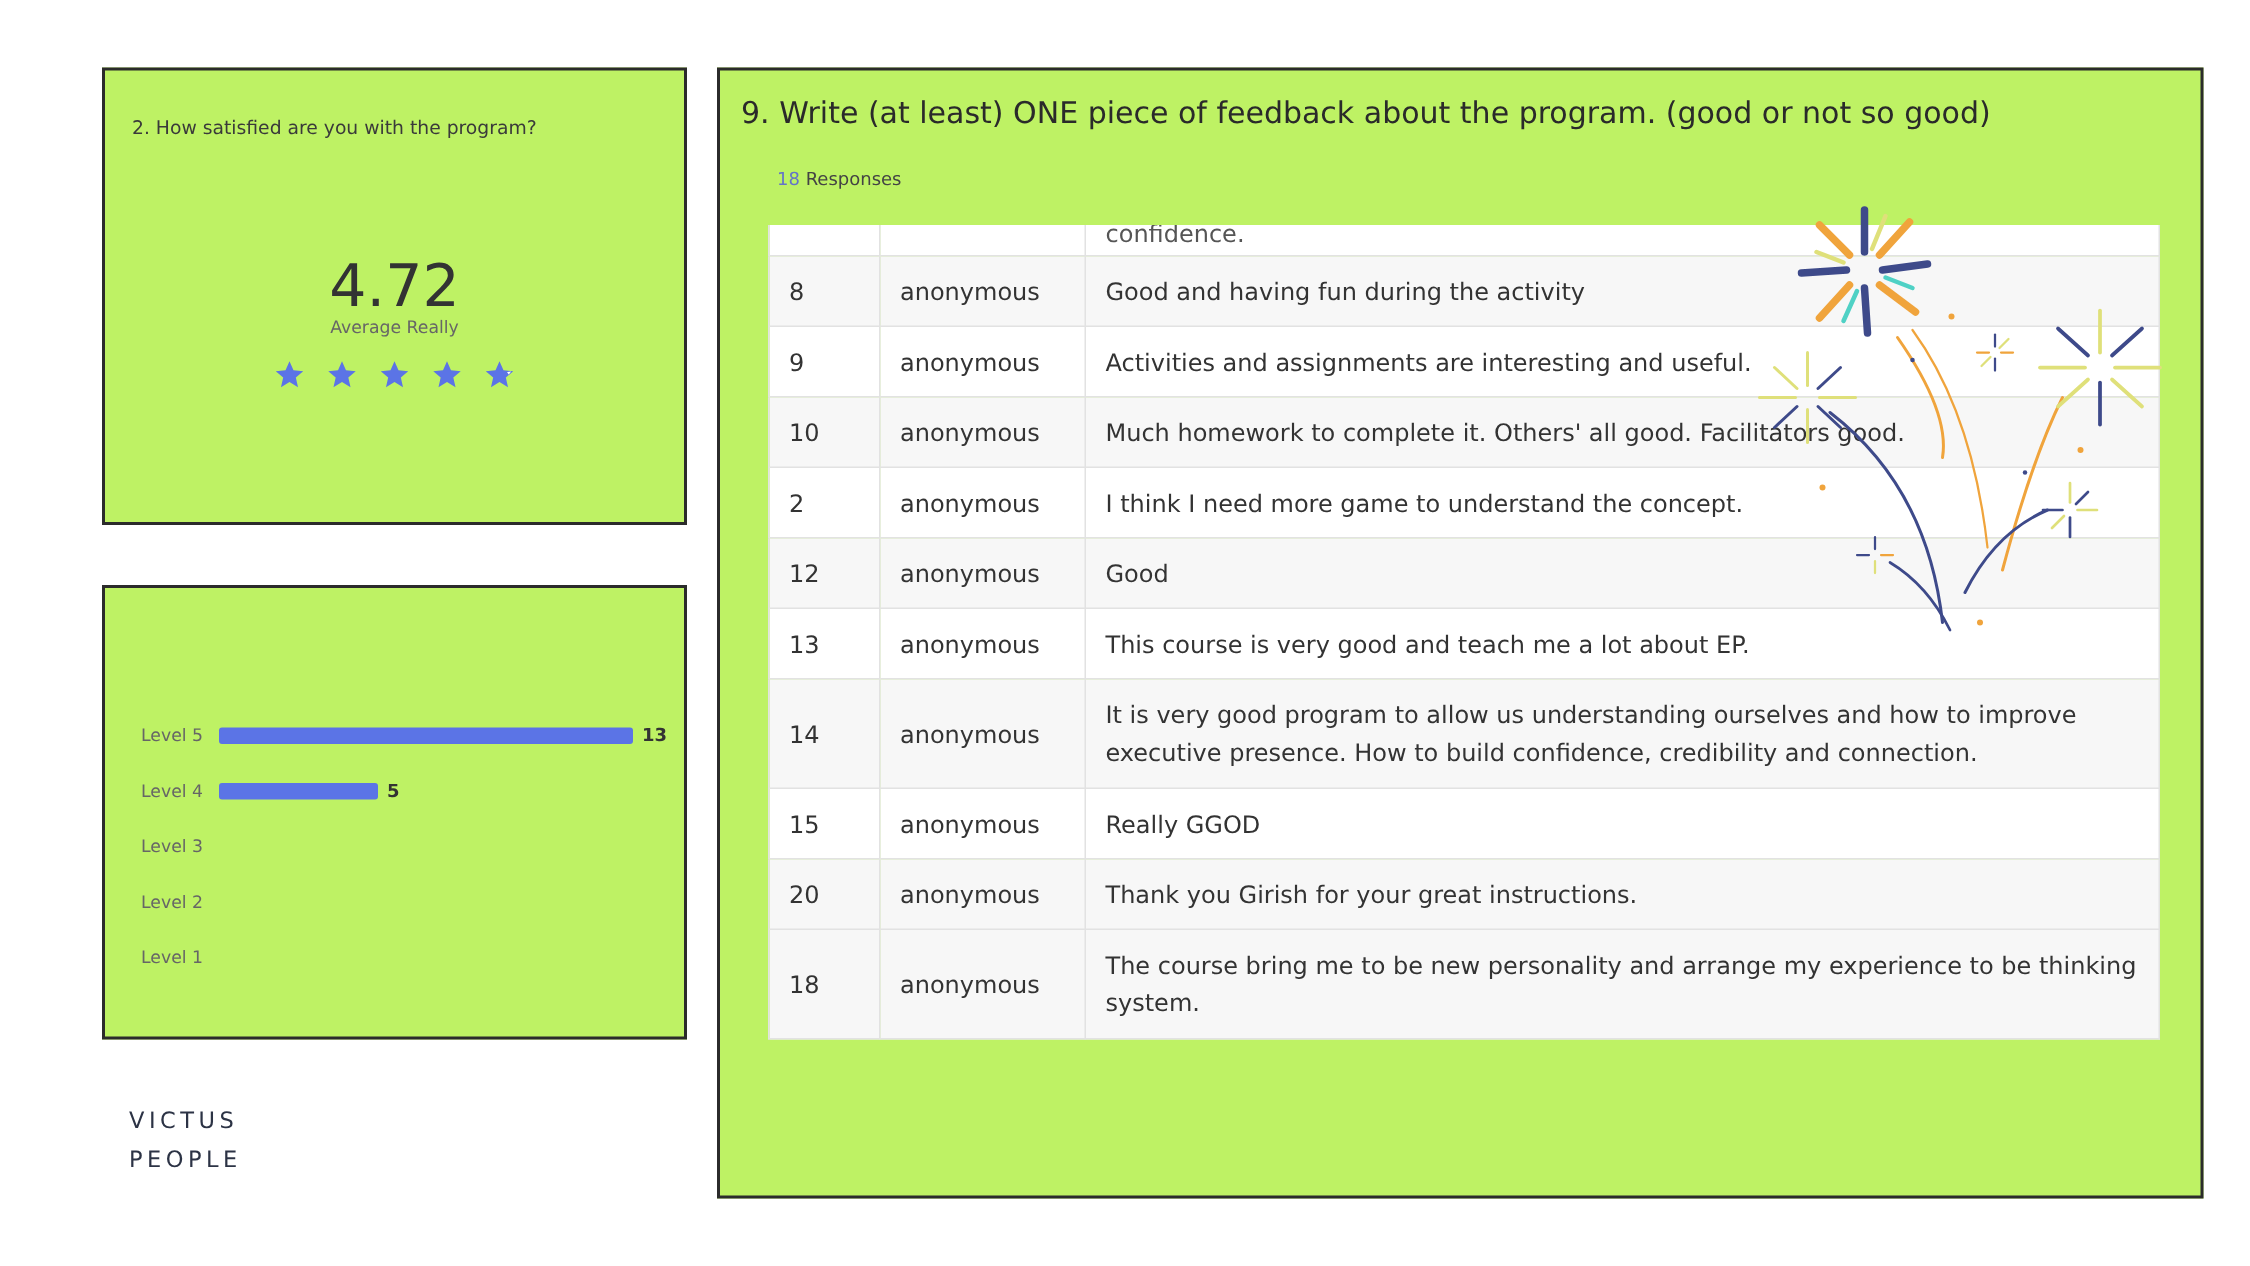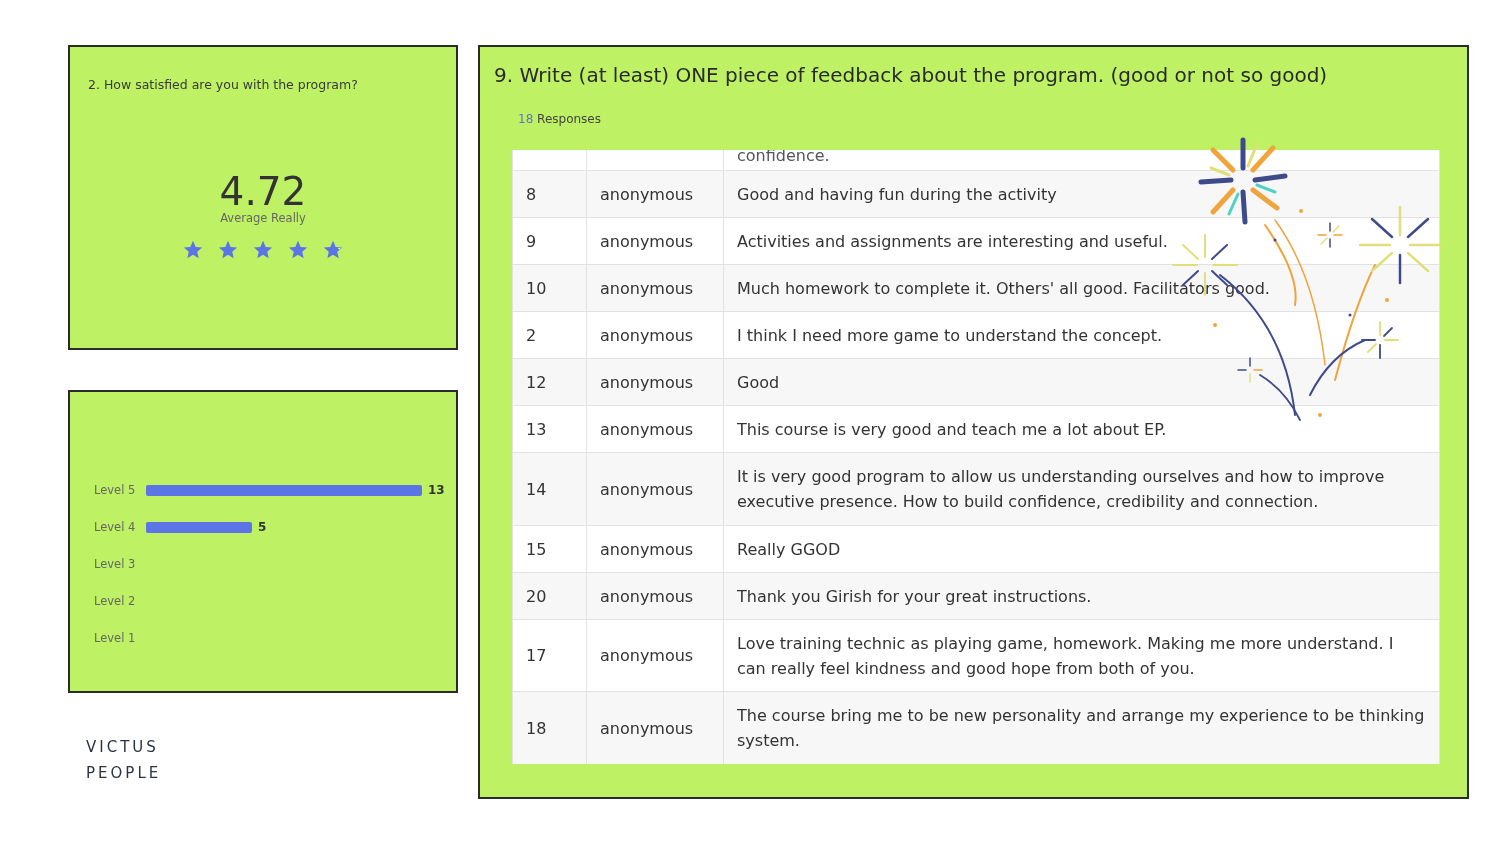--- a/index.html
+++ b/index.html
@@ -146,25 +146,20 @@
       </tr>
       <tr class="even" style="height:47px">
         <td class="c-id">15</td>
         <td class="c-name">anonymous</td>
         <td>Really GGOD</td>
       </tr>
       <tr class="odd" style="height:47px">
         <td class="c-id">20</td>
         <td class="c-name">anonymous</td>
         <td>Thank you Girish for your great instructions.</td>
-      </tr>
-      <tr class="even" style="height:72px">
-        <td class="c-id">17</td>
-        <td class="c-name">anonymous</td>
-        <td>Love training technic as playing game, homework. Making me more understand. I can really feel kindness and good hope from both of you.</td>
       </tr>
       <tr class="odd" style="height:73px">
         <td class="c-id">18</td>
         <td class="c-name">anonymous</td>
         <td>The course bring me to be new personality and arrange my experience to be thinking system.</td>
       </tr>
     </tbody>
       </table>
   </div>
 </div>

